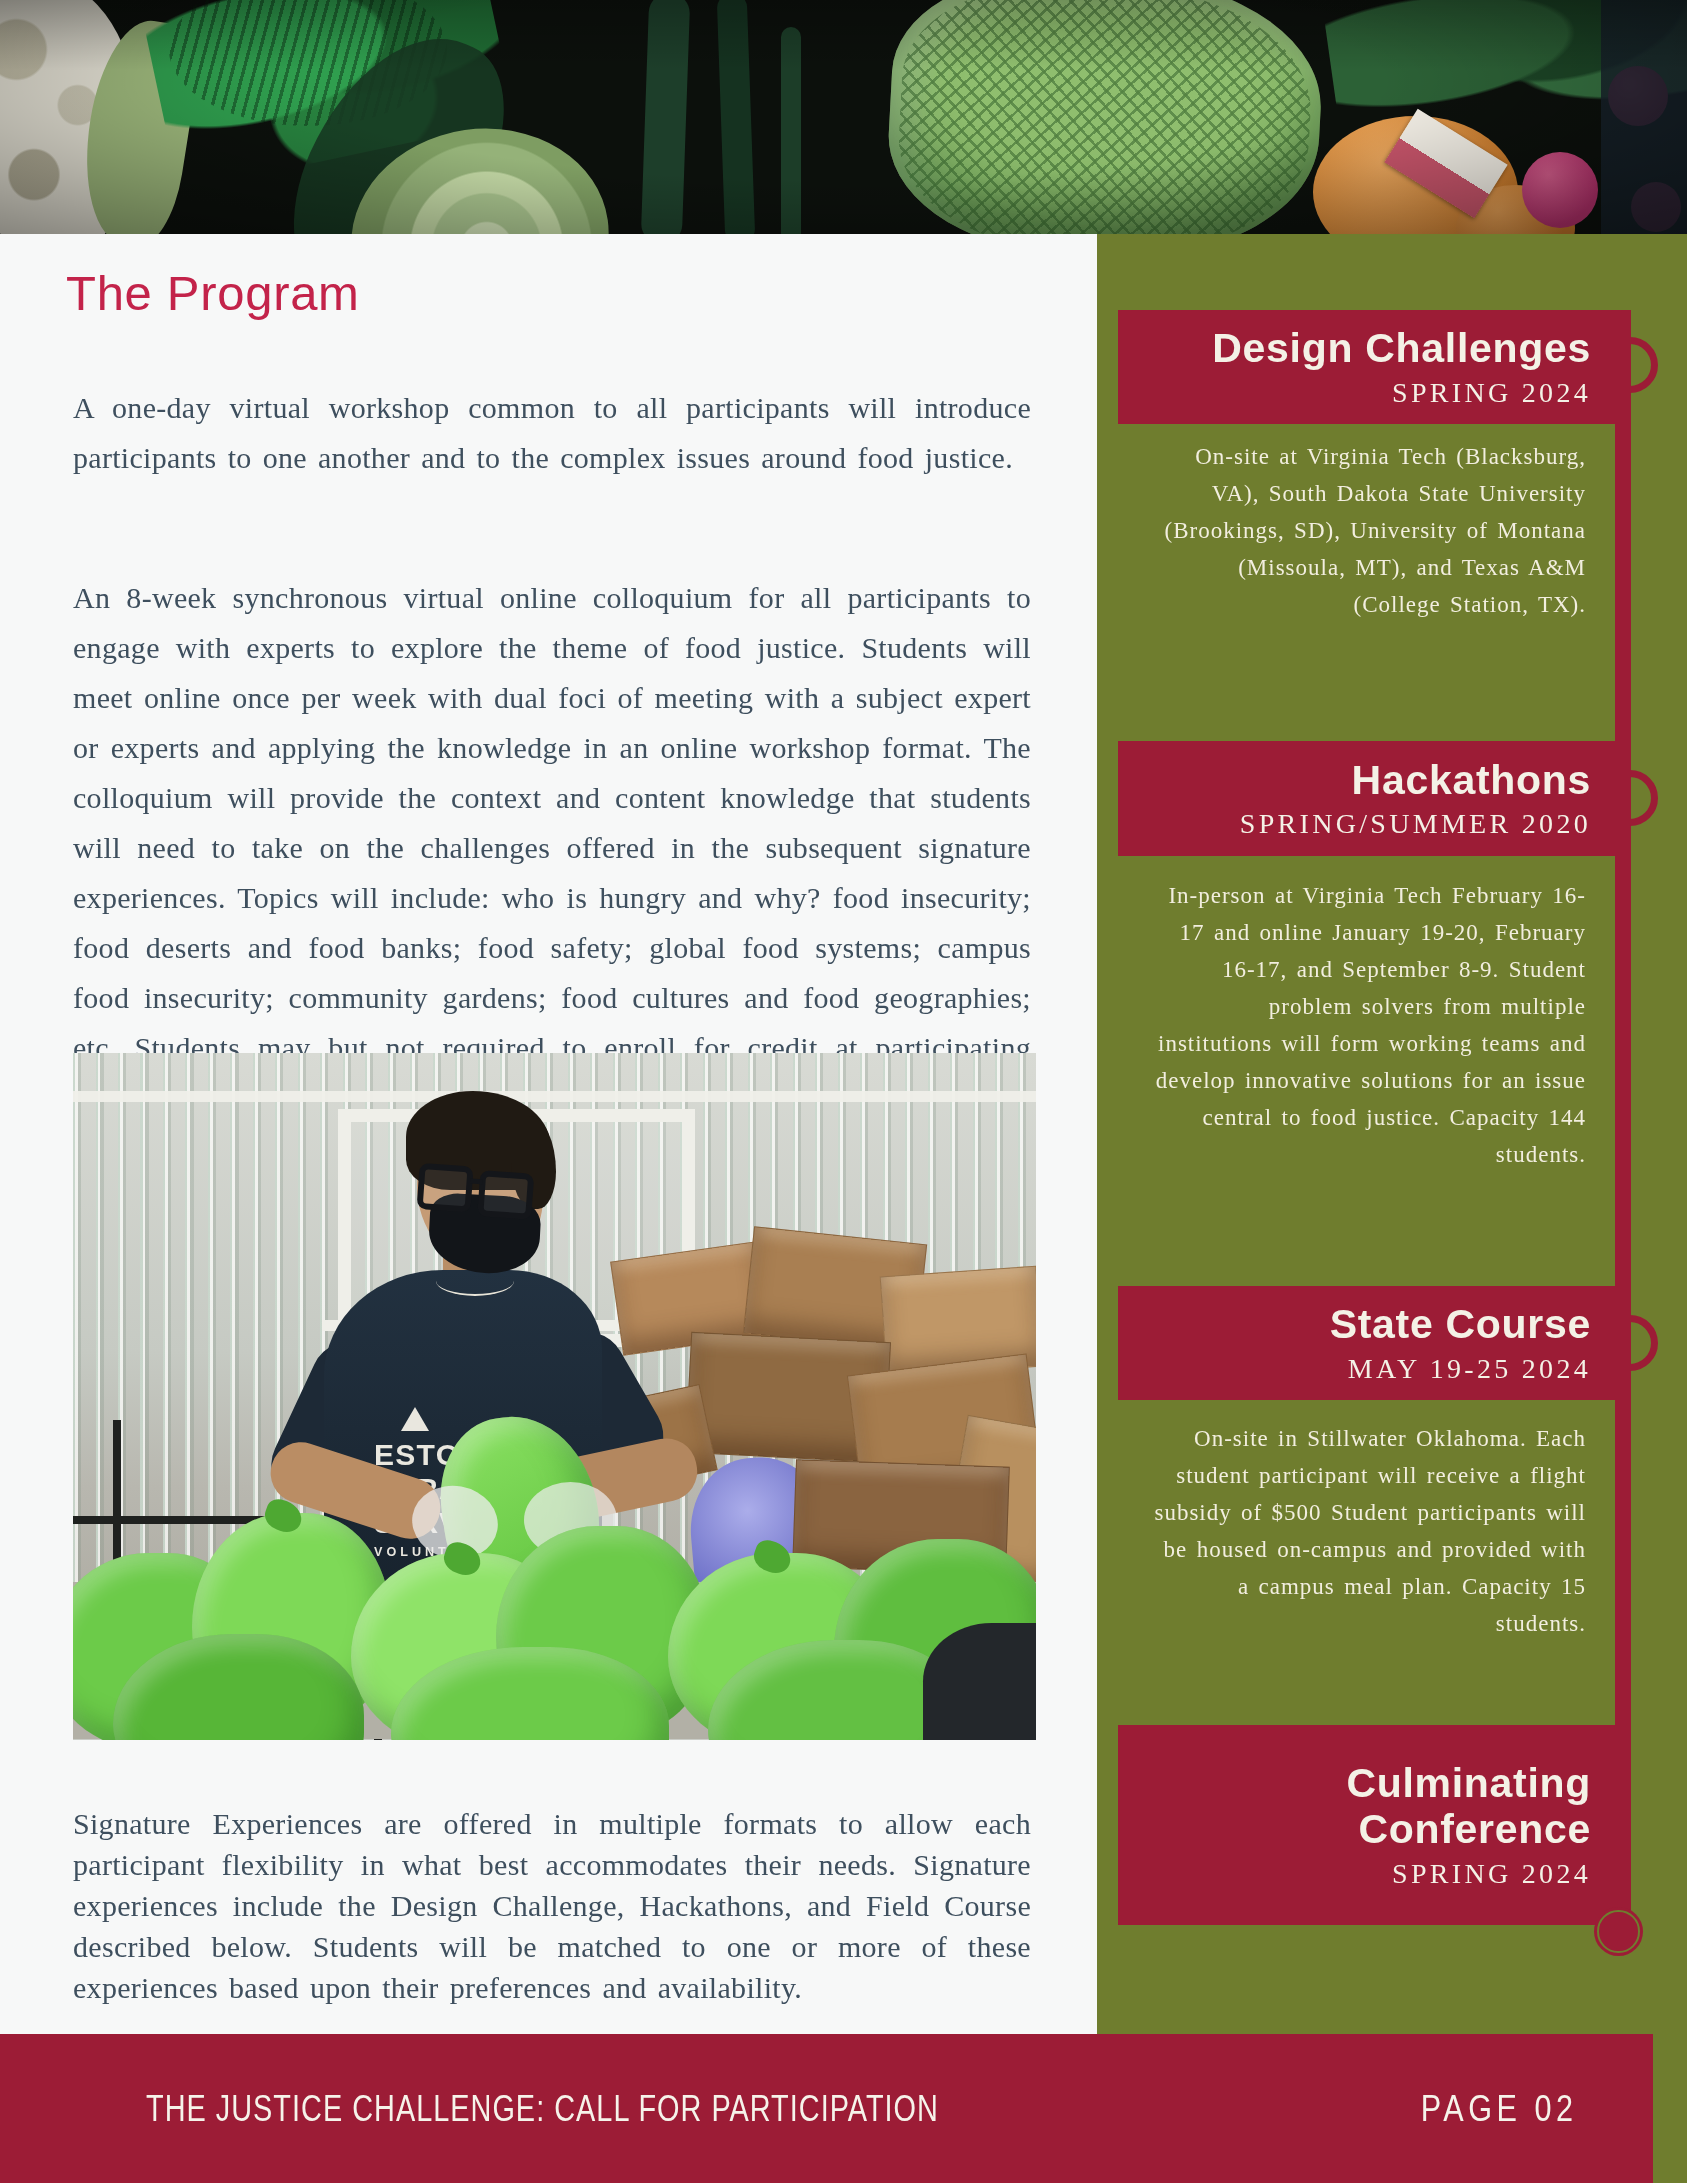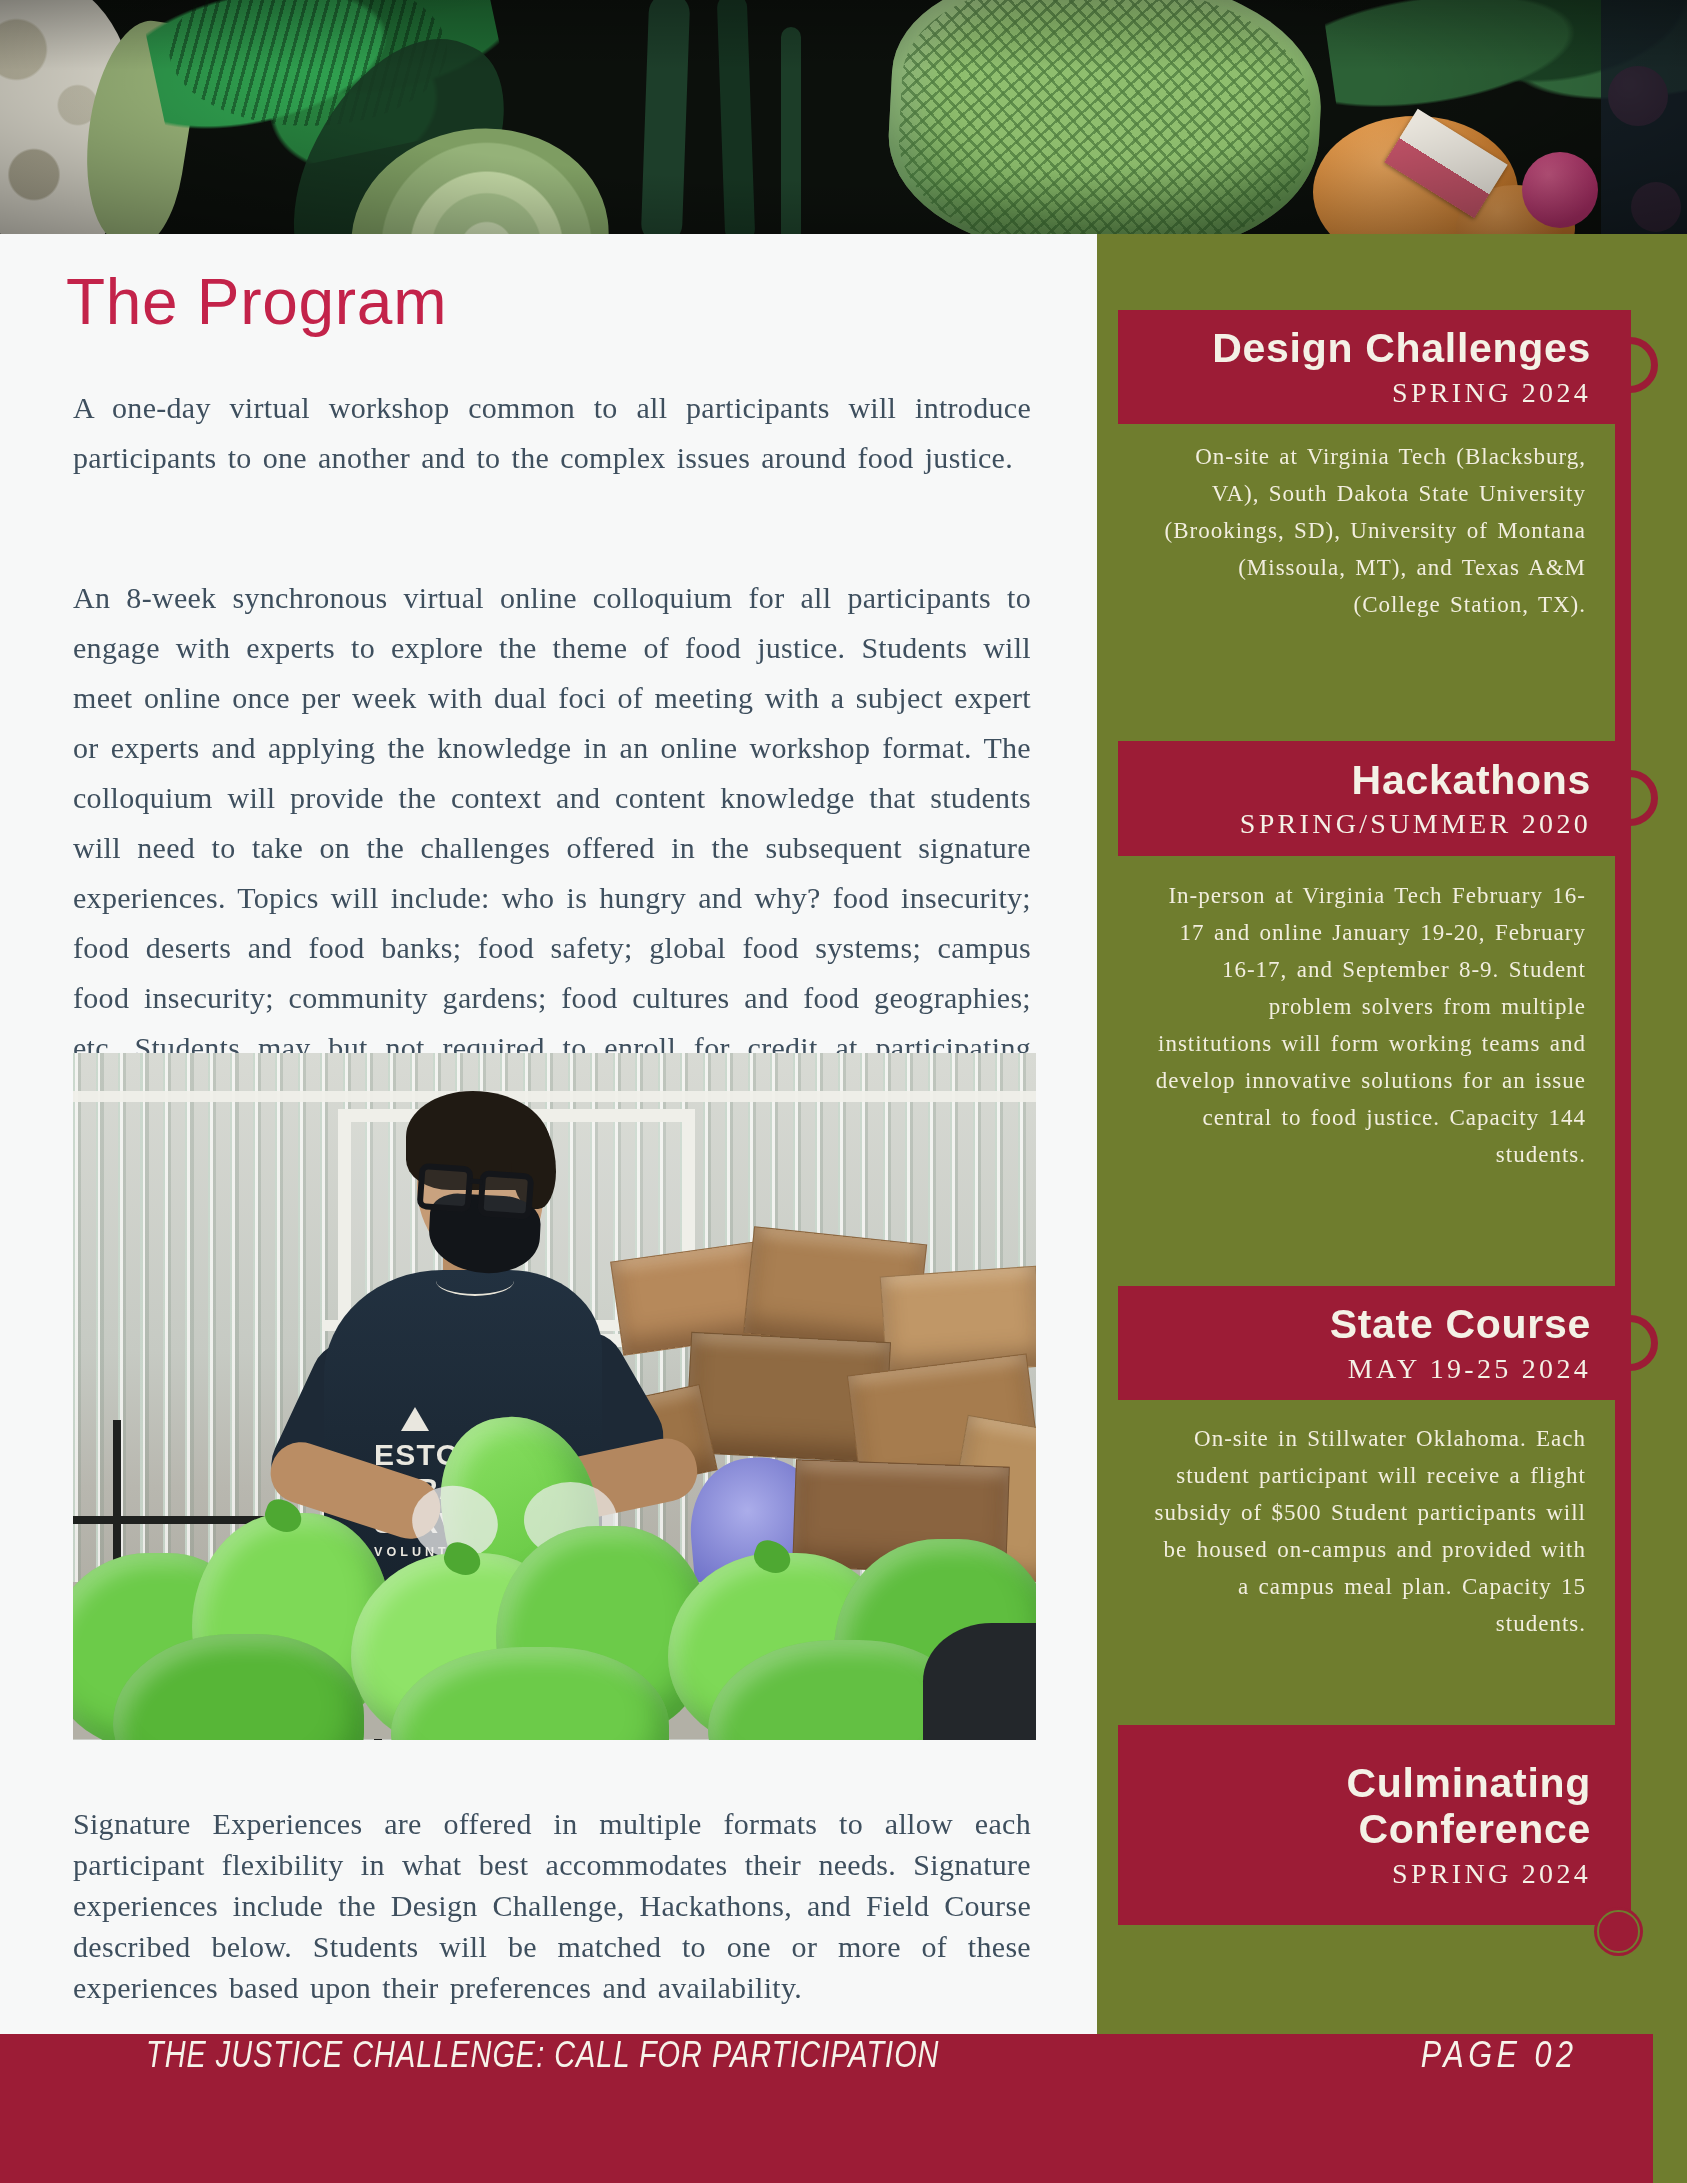--- a/index.html
+++ b/index.html
@@ -50,21 +50,21 @@
      radial-gradient(ellipse at 25% 45%,#2C6136 0 35%,transparent 37%),
      radial-gradient(ellipse at 60% 30%,#1C4526 0 40%,transparent 42%),
      radial-gradient(ellipse at 85% 60%,#357040 0 30%,transparent 32%);}
   .right-dark{left:1601px;top:0;width:86px;height:234px;background:#18222C;opacity:.85;}
   .banner-shade{left:0;top:0;width:1687px;height:234px;
      background:radial-gradient(ellipse at 50% 35%,transparent 45%,rgba(0,0,0,.42)),linear-gradient(180deg,rgba(0,0,0,.25),transparent 30%);}
 
   
   .left-col{left:0;top:234px;width:1097px;height:1801px;background:#F7F8F8;}
   .page-title{left:66px;top:265px;width:595px;font-family:"Liberation Sans",sans-serif;
-     font-size:64px;font-weight:400;letter-spacing:0.7px;color:#C3234A;}
+     font-size:49px;font-weight:400;letter-spacing:0.7px;color:#C3234A;}
   .body-par{left:73px;width:958px;color:#3E4F5E;font-size:30px;line-height:50px;
      text-align:justify;letter-spacing:0.3px;word-spacing:3.3px;}
   .par1{top:353px;}
   .par2{top:543px;}
   .par3{top:1782px;line-height:41px;margin-top:21px;}
 
   
   .photo{left:73px;top:1053px;width:963px;height:687px;overflow:hidden;background:#C9CCC6;}
   .photo > div{position:absolute;}
   .fence{left:0;top:0;width:963px;height:543px;
@@ -155,23 +155,23 @@
   .ring{width:42px;height:42px;border:7.3px solid #9C1C36;border-radius:50%;
      clip-path:inset(0 0 0 50%);left:1602px;background:transparent;}
   .ring1{top:337px;}
   .ring2{top:770px;}
   .ring3{top:1315px;}
   .dot{left:1594px;top:1907px;width:49px;height:49px;background:#9C1C36;border-radius:50%;}
   .dot::after{content:"";position:absolute;inset:3.3px;border:2.6px solid #6F7D2E;border-radius:50%;}
 
   
   .footer{left:0;top:2034px;width:1653px;height:149px;background:#9C1C36;
-     display:flex;justify-content:space-between;
+     display:flex;align-items:center;justify-content:space-between;
      padding:0 75px 0 146px;box-sizing:border-box;color:#F6F3EA;
-     font-family:"Liberation Sans",sans-serif;font-style:italic;}
+     font-family:"Liberation Sans",sans-serif;}
   .footer-title{font-size:37px;letter-spacing:1.3px;transform:scaleX(.78);transform-origin:left center;white-space:nowrap;}
   .footer-page{font-size:36px;letter-spacing:5.3px;transform:scaleX(.85);transform-origin:right center;white-space:nowrap;}
 </style>
 </head>
 <body>
 
 <div class="page">
 
   <div class="abs banner">
     <div class="cauliflower"></div>

